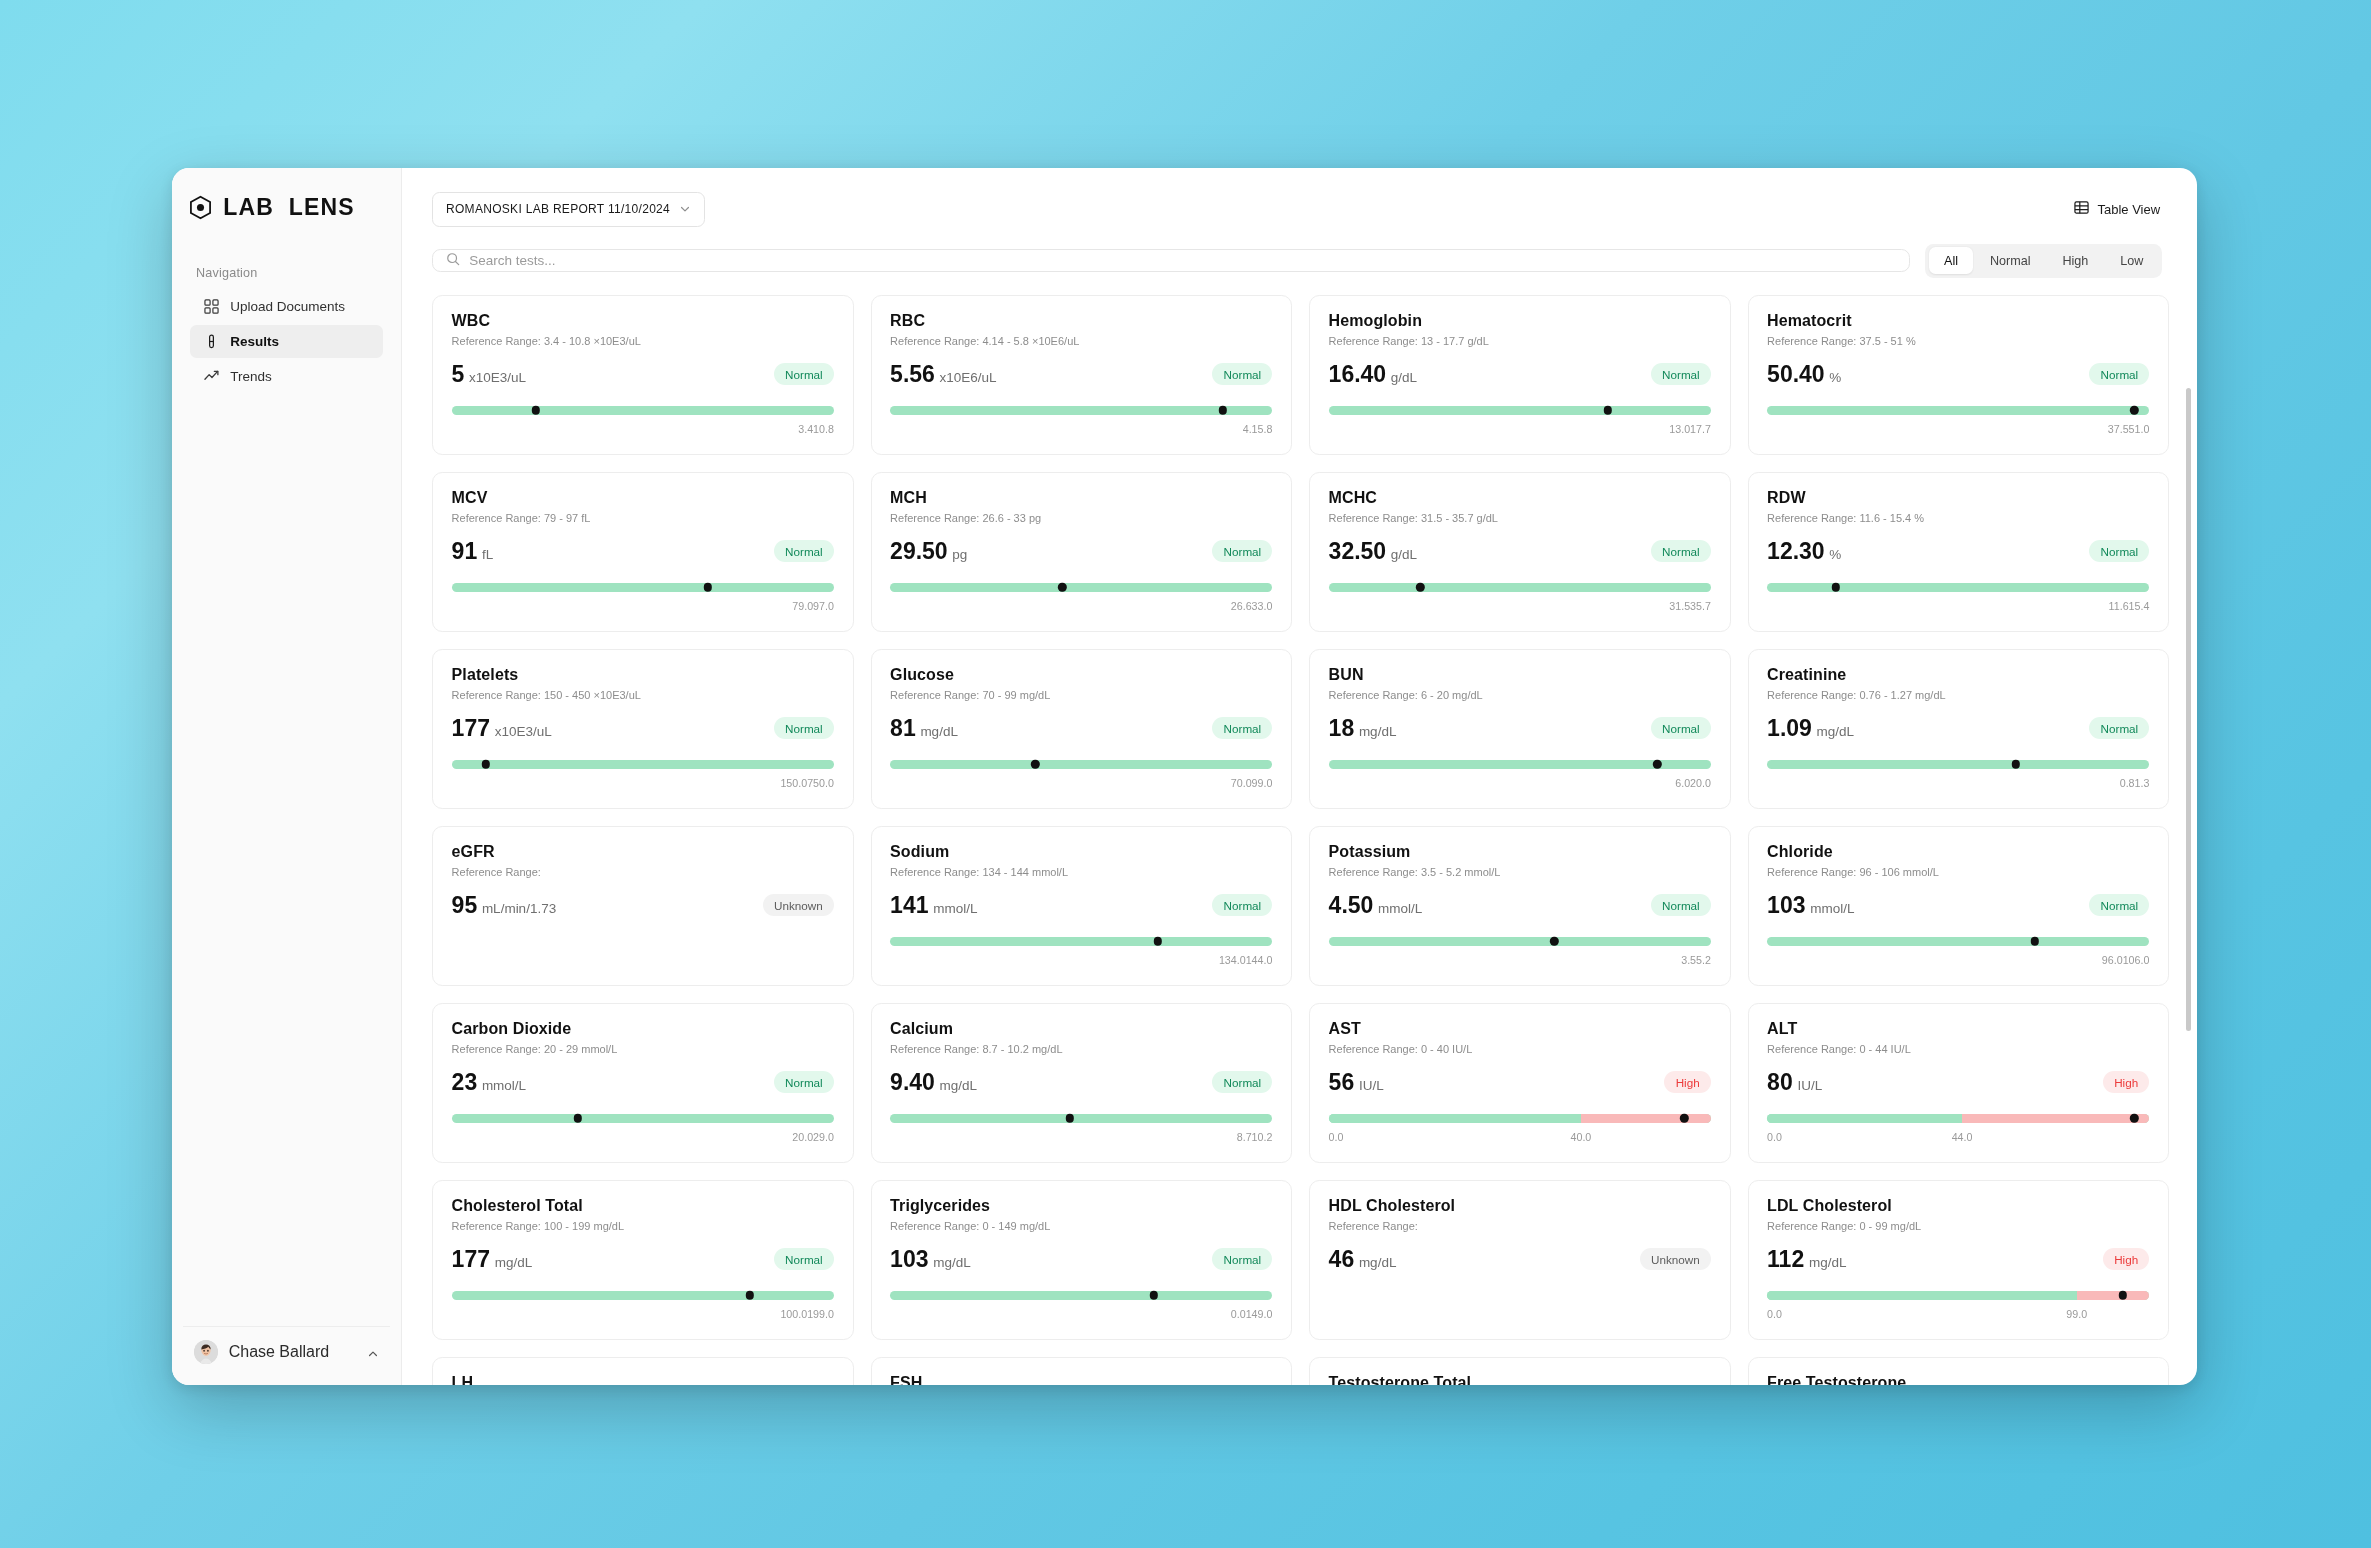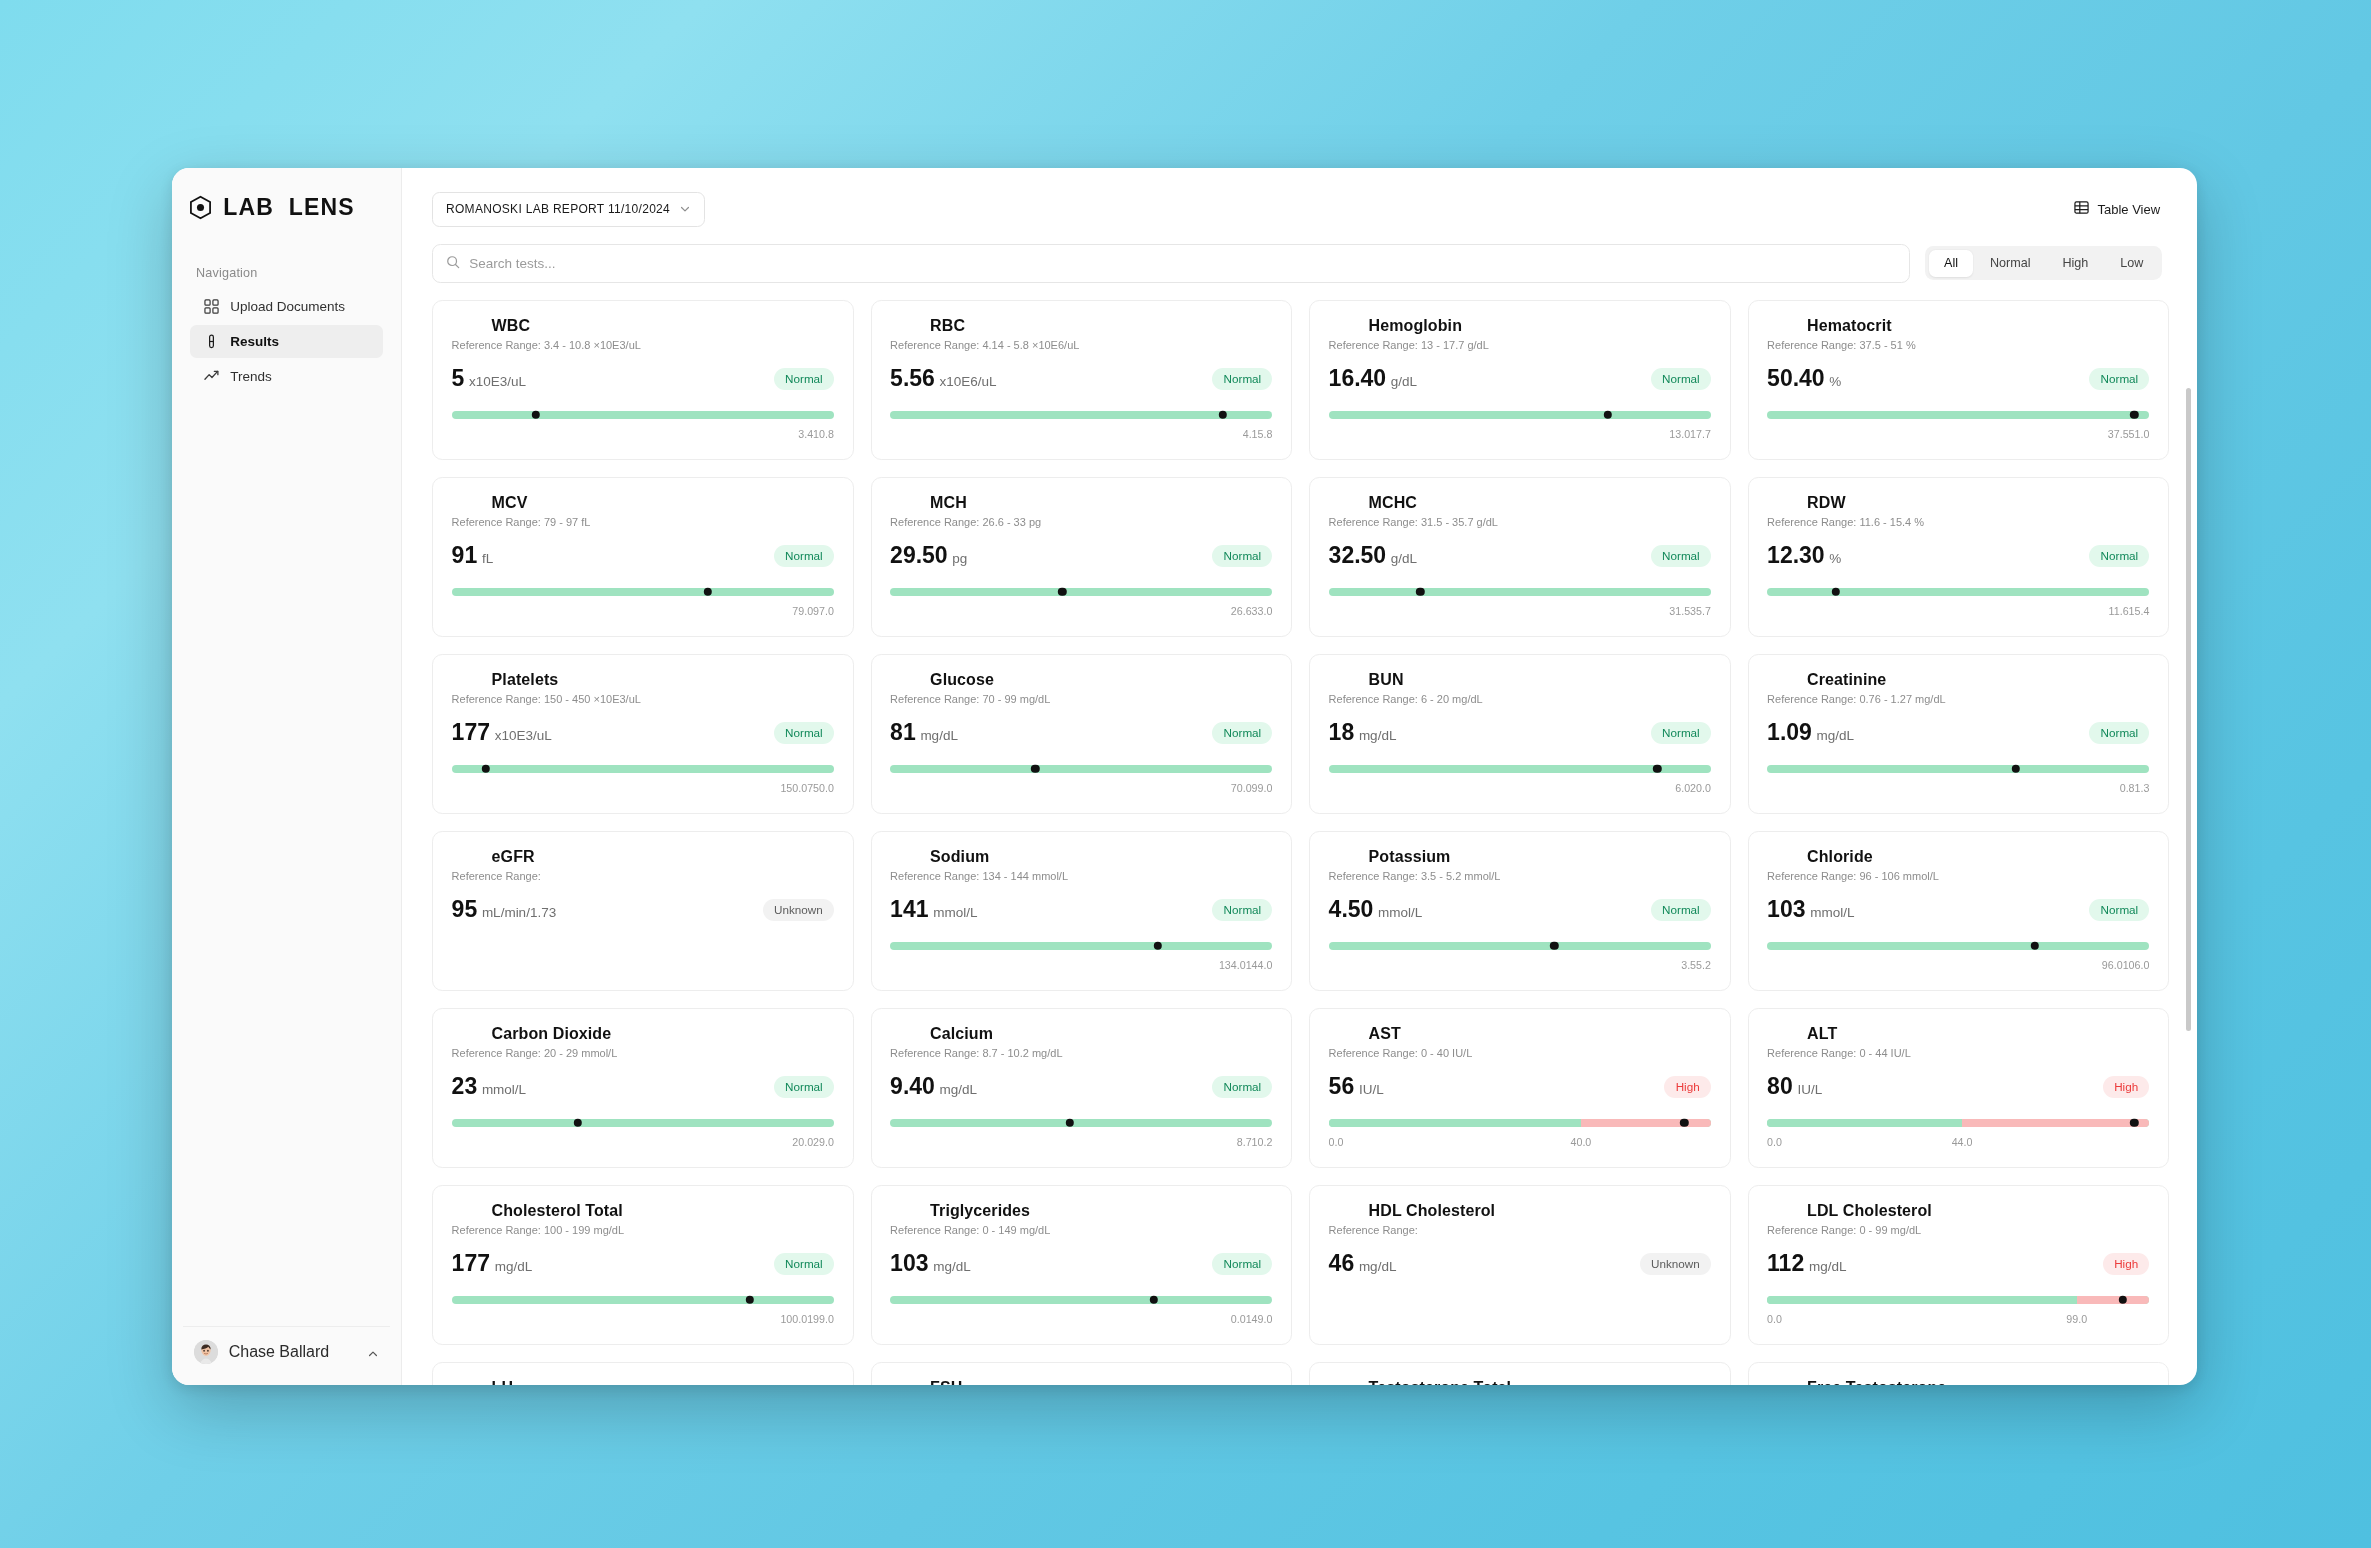--- a/index.html
+++ b/index.html
@@ -78,21 +78,21 @@
   .table-view-btn {
     display: inline-flex; align-items: center; gap: 8.4px;
     font-size: 13px; color: #1b1b1b; cursor: pointer; background: none; border: none;
     font-family: inherit; padding: 3.7px 1.9px;
   }
 
   .searchrow { display: flex; align-items: center; gap: 15px; padding: 17px 35px 0 30px; }
   .search-wrap {
     flex: 1; position: relative; display: flex; align-items: center;
     border: 0.9px solid #e6e6e6; border-radius: 8.4px; background: #fff;
-    height: 39px; padding: 0 13px; gap: 9.3px;
+    height: 23px; padding: 0 13px; gap: 9.3px;
   }
   .search-input {
     border: none; outline: none; flex: 1; font-size: 13.5px; color: #222;
     font-family: inherit; background: transparent;
   }
   .search-input::placeholder { color: #9b9b9b; }
   .segmented {
     display: inline-flex; background: #f2f2f2; border-radius: 8.4px; padding: 3.7px; gap: 1.9px;
   }
   .seg-btn {
@@ -111,21 +111,21 @@
     display: grid;
     grid-template-columns: repeat(4, 1fr);
     gap: 17px 17px;
   }
   .card {
     background: #fff; border: 0.9px solid #ededed; border-radius: 10.3px;
     padding: 16px 18.6px 15px 18.6px;
     min-height: 160px;
     display: flex; flex-direction: column;
   }
-  .card-title { font-size: 16px; font-weight: 700; color: #111; letter-spacing: 0.1px; margin-left: 40px; }
+  .card-title { font-size: 16px; font-weight: 700; color: #111; letter-spacing: 0.1px; }
   .card-ref { font-size: 11px; color: #8d8d8d; margin-top: 4.7px; min-height: 14px; }
   .valrow { display: flex; align-items: center; justify-content: space-between; margin-top: 12px; gap: 9.3px; }
   .val { font-size: 23px; font-weight: 700; color: #111; white-space: nowrap; }
   .val .unit { font-size: 13.5px; font-weight: 400; color: #6f6f6f; margin-left: 4.7px; }
   .badge {
     font-size: 11.7px; padding: 4.7px 11.2px; border-radius: 12px; white-space: nowrap;
   }
   .badge.normal { background: #e2f8ec; color: #12895a; }
   .badge.high { background: #fdeaea; color: #ec3b3b; }
   .badge.unknown { background: #f2f2f2; color: #5d5d5d; }

